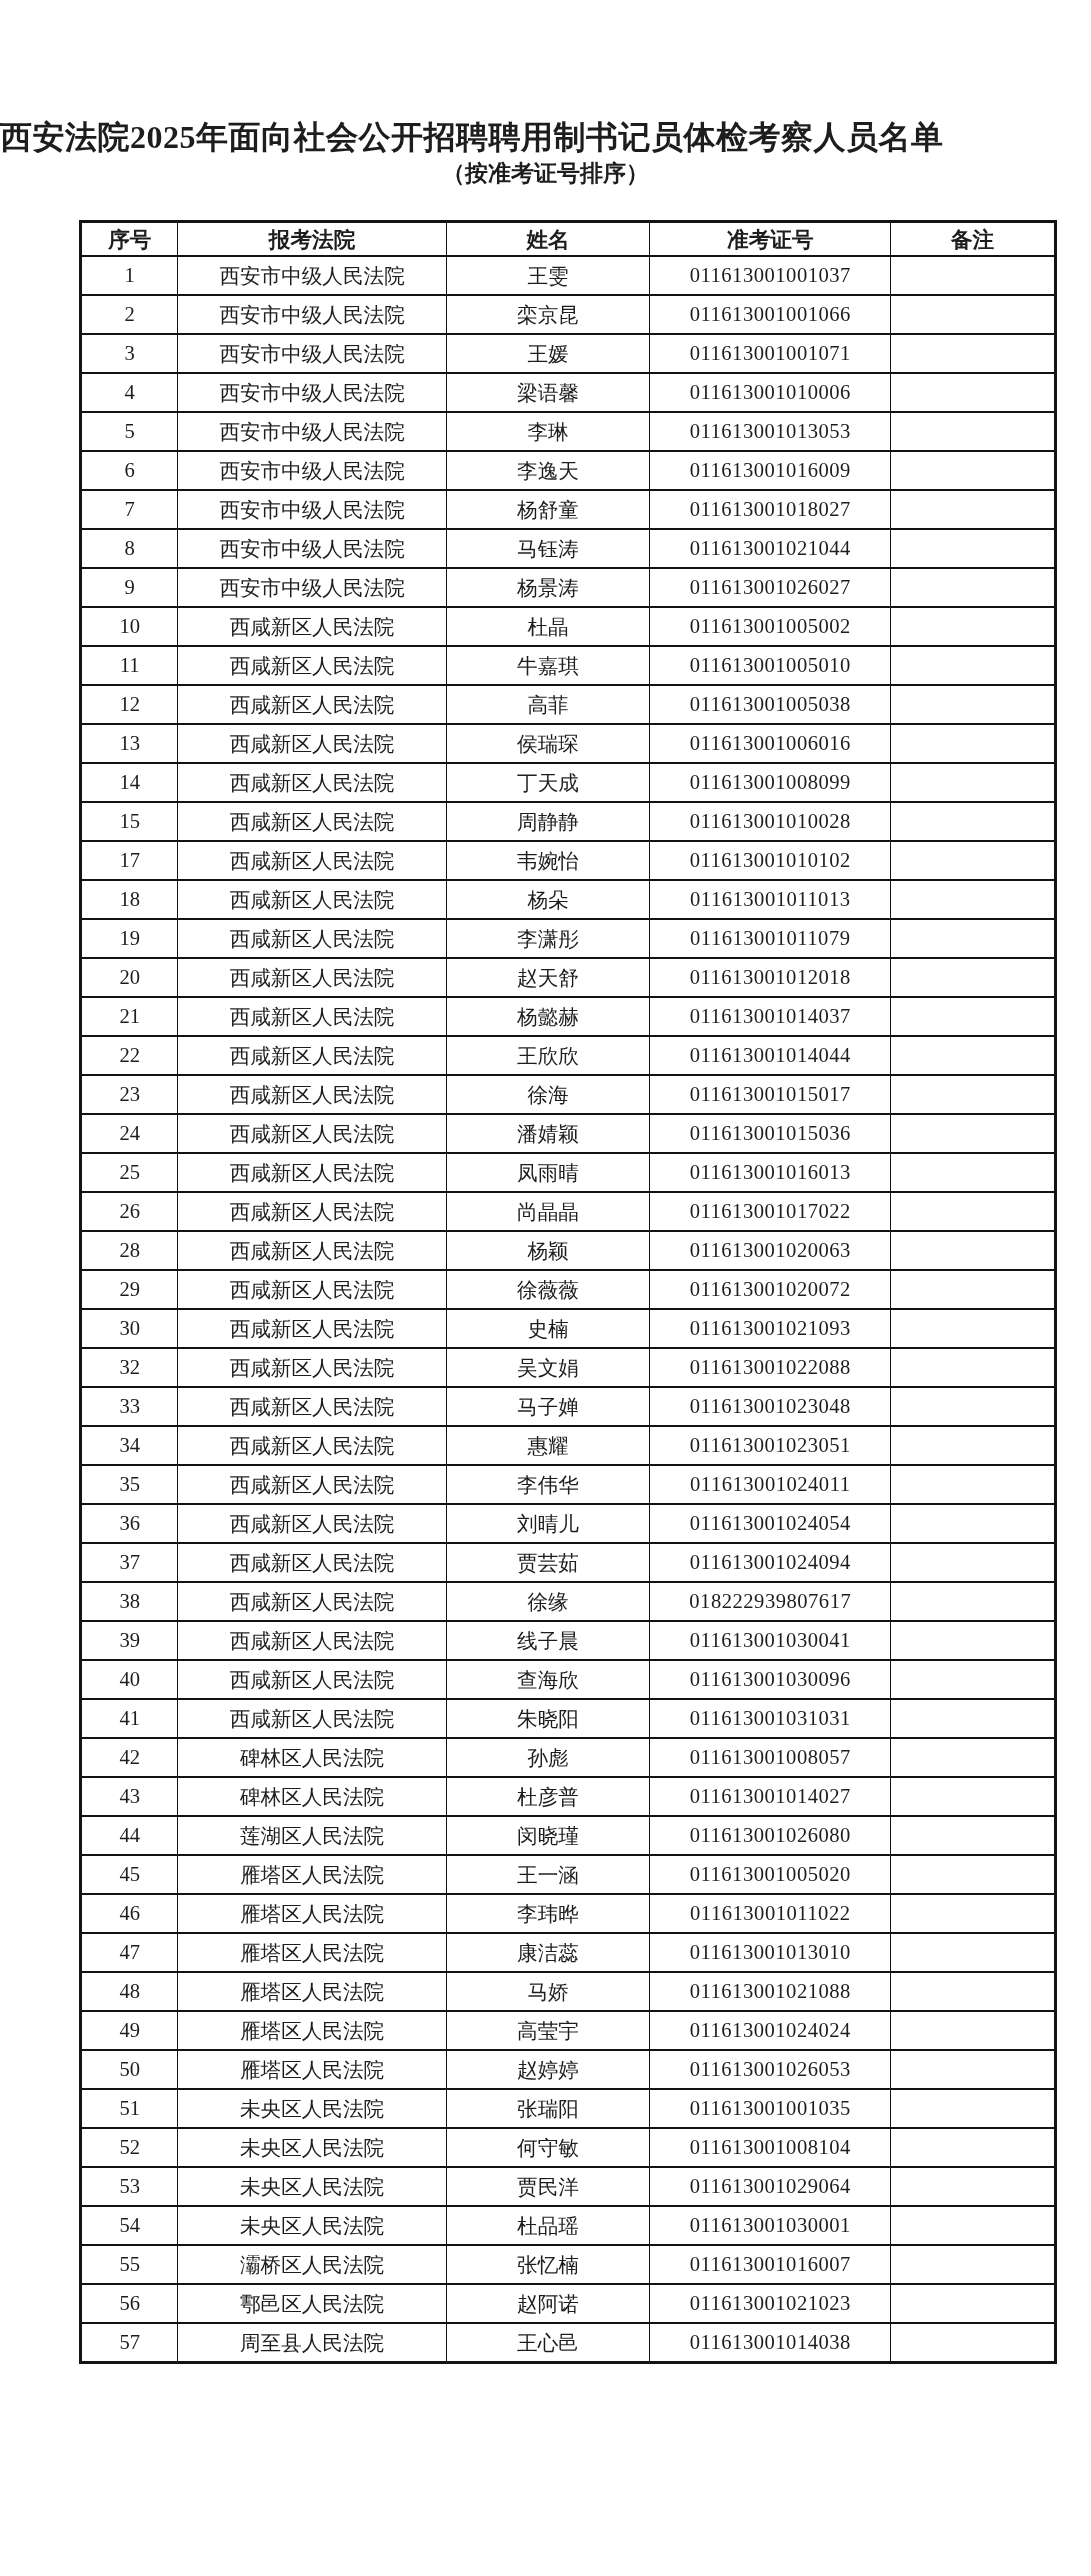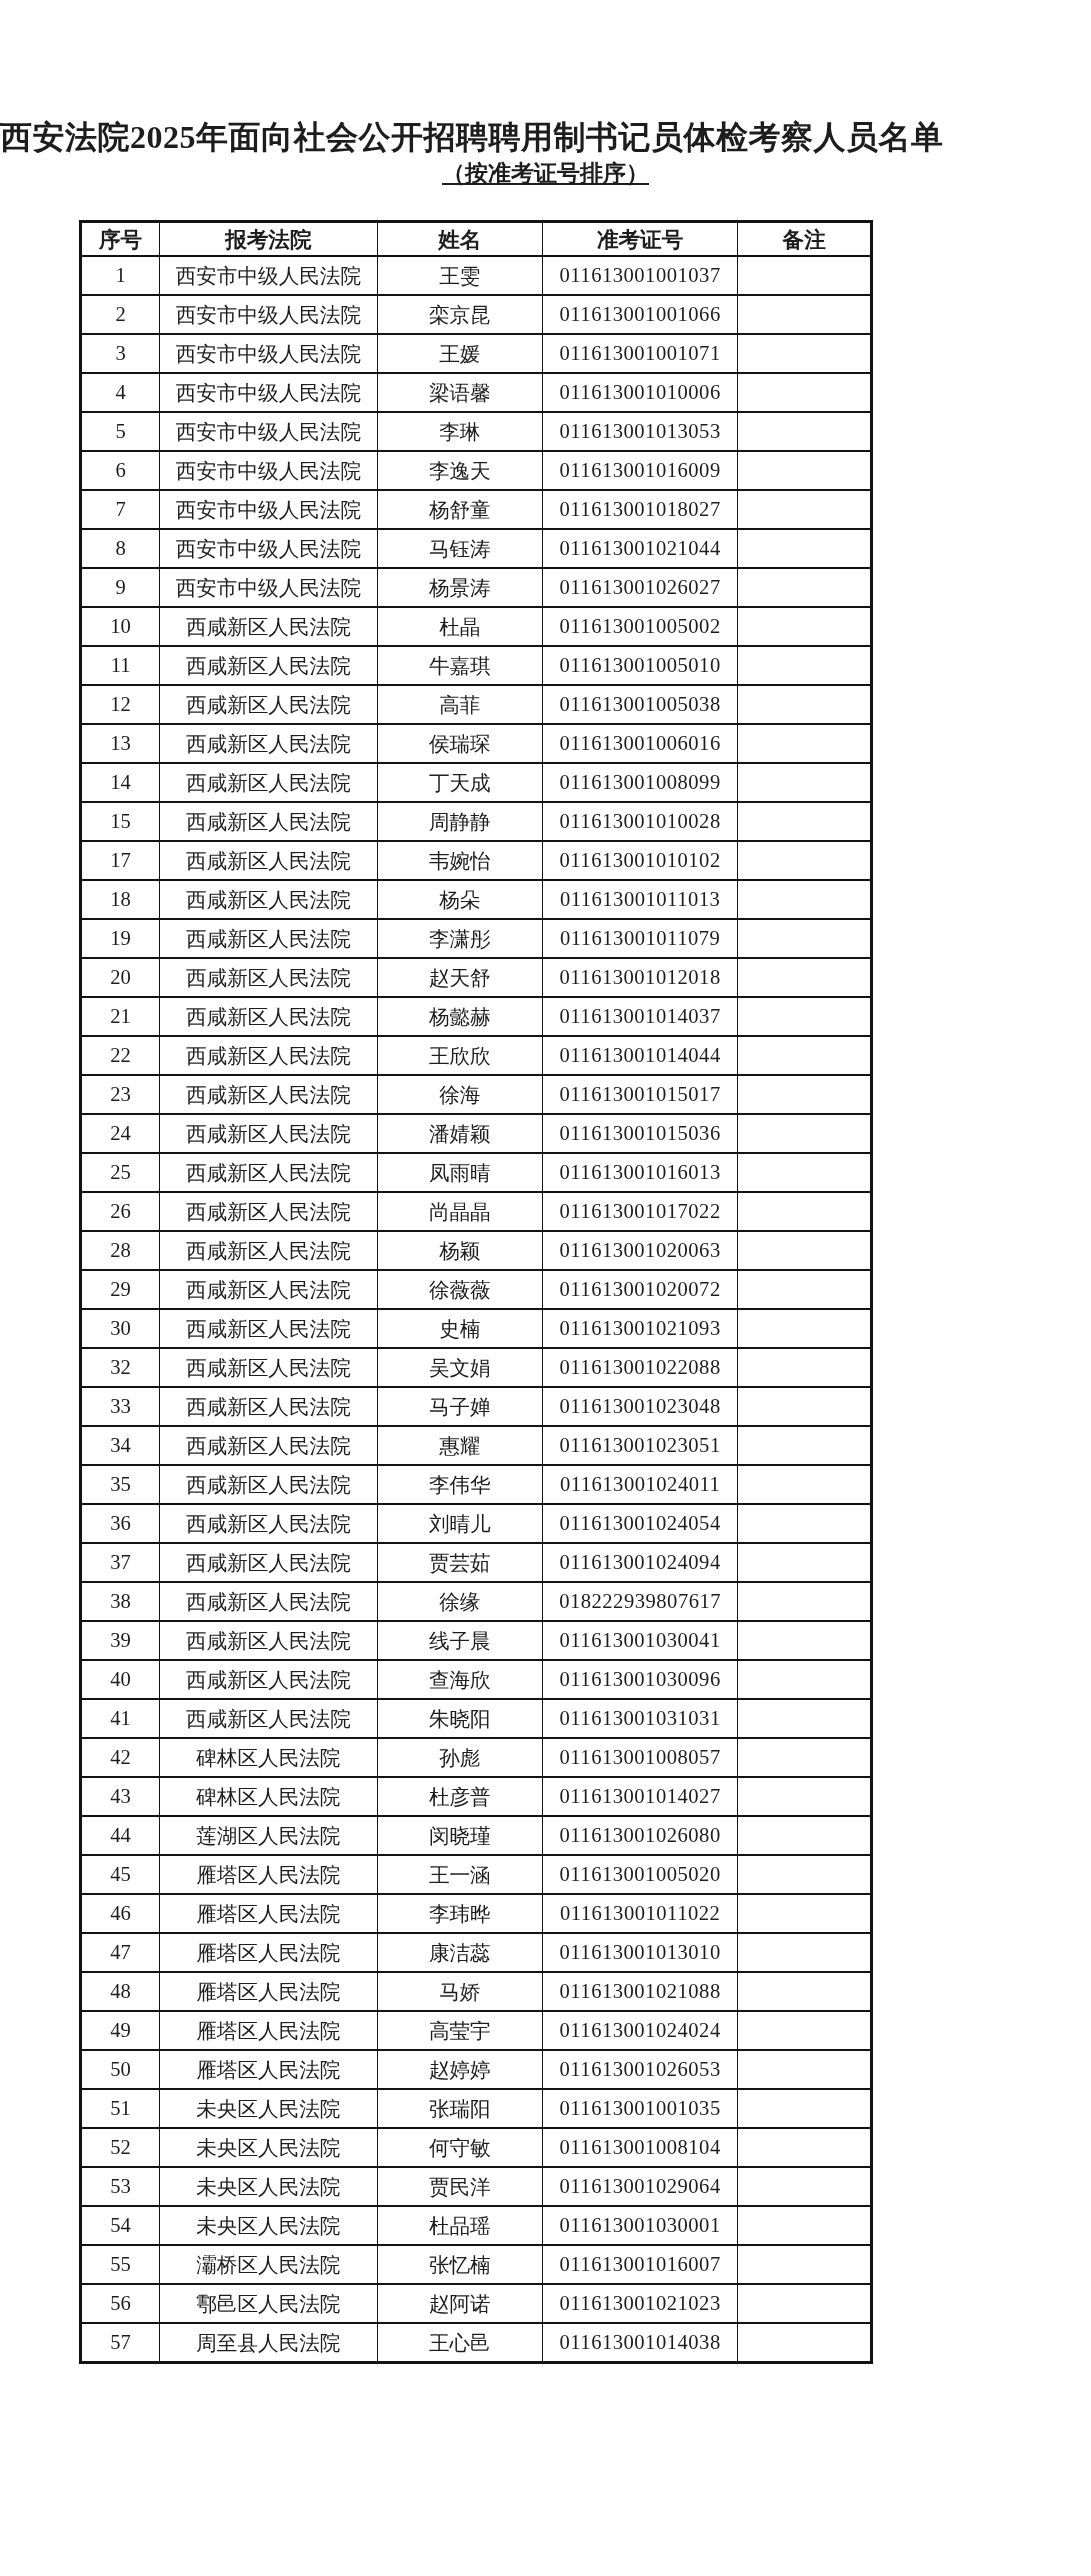--- a/index.html
+++ b/index.html
@@ -26,27 +26,26 @@
     white-space: nowrap;
   }
   .doc-subtitle {
     position: absolute;
     top: 158px;
     left: 0;
     width: 1091px;
     text-align: center;
     font-size: 23px;
     font-weight: 700;
-    text-decoration: underline;
   }
   table.roster {
     position: absolute;
     left: 79px;
     top: 220px;
-    width: 794px;
+    width: 978px;
     border-collapse: collapse;
     table-layout: fixed;
     border: 3.1px solid #131313;
     padding-left: 8px;
   }
   table.roster th,
   table.roster td {
     border-left: 1.5px solid #131313;
     border-right: 1.5px solid #131313;
     border-top: 2.6px solid #131313;

